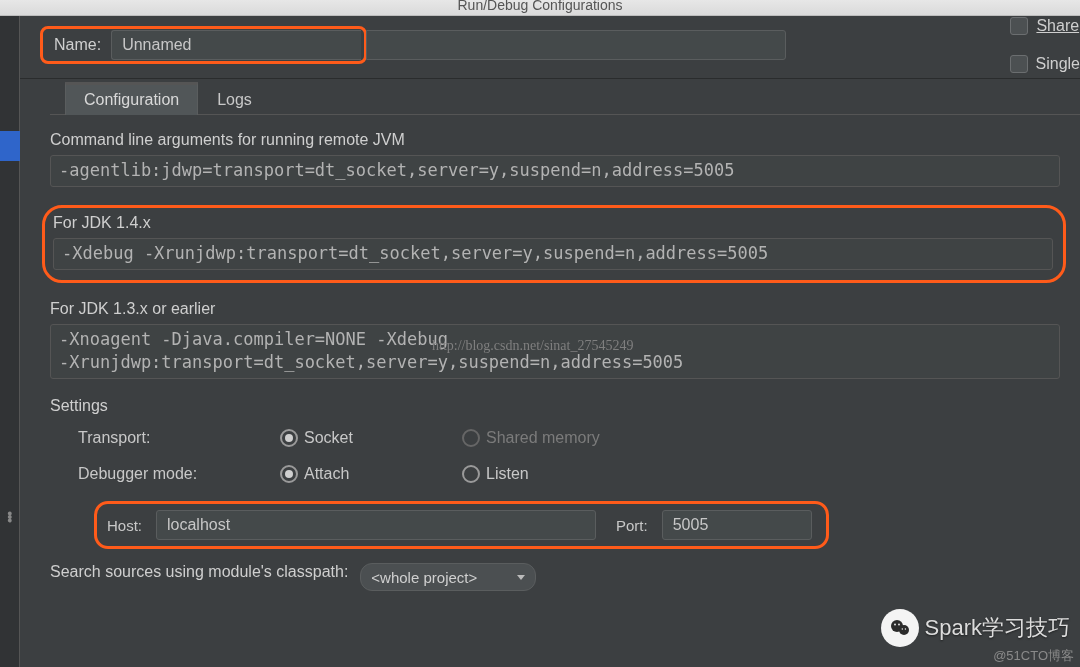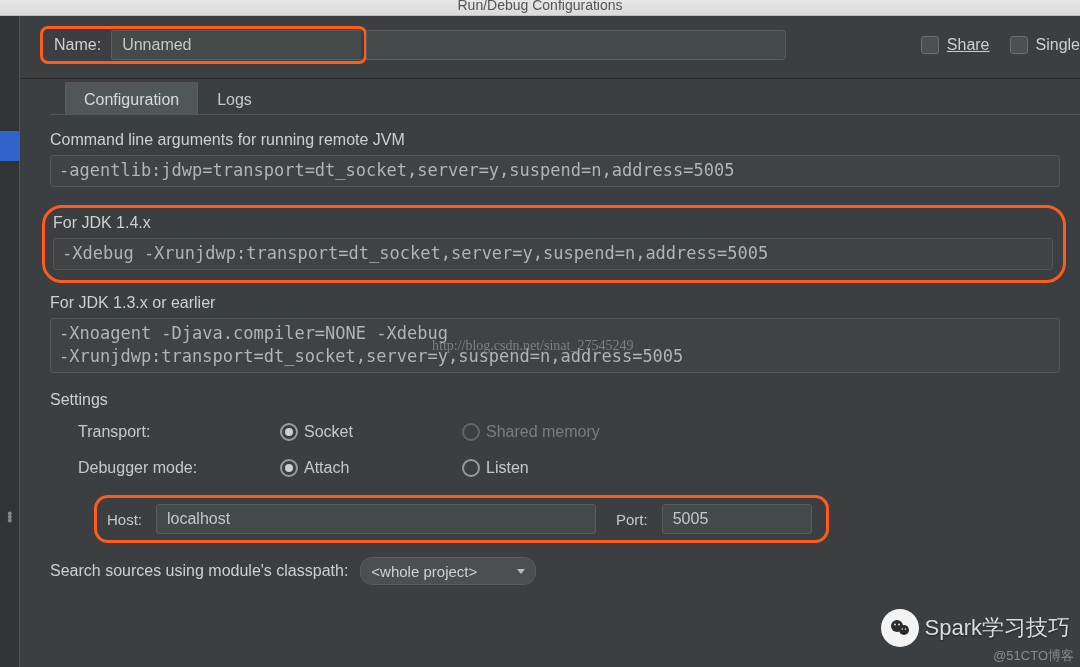--- a/index.html
+++ b/index.html
@@ -67,21 +67,21 @@
     border-radius:3px;
   }
   .nameinput{width:250px;border-top-right-radius:0;border-bottom-right-radius:0;border-right:none;}
   .nameinput-ext{
     flex:0 0 420px;
     margin-left:-1px;
     border-top-left-radius:0;border-bottom-left-radius:0;
     background:var(--fieldbg);
   }
   .topchecks{
-    margin-left:auto;display:flex;gap:20px;align-items:center;padding-right:0px;
+    margin-left:auto;display:flex;gap:20px;align-items:center;padding-right:0px;flex-direction:column;
   }
   .chk{
     display:flex;align-items:center;gap:8px;color:#cfcfcf;font-size:16px;
   }
   .checkbox{
     width:18px;height:18px;border:1px solid #6b6e70;border-radius:3px;background:#4c5052;
   }
   .und{text-decoration:underline;}
   
   .gutter{
@@ -163,21 +163,21 @@
   }
   .hostport .lbl{color:#c8c8c8;padding-left:6px;}
   .hostinput{width:440px;}
   .portinput{width:150px;}
   .combo{
     display:flex;align-items:center;background:#4b4f51;border:1px solid #5a5d5e;border-radius:12px;
     padding:0 10px;height:28px;color:#d0d0d0;font-size:15px;gap:40px;
   }
   .combo .caret{width:0;height:0;border-left:4px solid transparent;border-right:4px solid transparent;border-top:5px solid #bbb;}
   .searchrow{
-    display:flex;align-items:center;gap:12px;margin-top:14px;font-size:16px;color:#cfcfcf;
+    display:flex;gap:12px;margin-top:14px;font-size:16px;color:#cfcfcf;
   }
   .wm{
     position:absolute;color:#7f7f7f;font-size:14px;top:338px;left:432px;font-family:SimSun,serif;
   }
   .wechat-badge{
     position:absolute;right:10px;bottom:20px;display:flex;align-items:center;gap:6px;
     color:#dcdcdc;font-size:22px;text-shadow:0 1px 2px rgba(0,0,0,.5);
   }
   .wechat-icon{
     width:38px;height:38px;border-radius:50%;background:#f4f4f4;display:flex;align-items:center;justify-content:center;flex:0 0 38px;
@@ -225,21 +225,21 @@
     <div class="blk">
       <div class="section-label">Command line arguments for running remote JVM</div>
       <div class="readonly">-agentlib:jdwp=transport=dt_socket,server=y,suspend=n,address=5005</div>
     </div>
 
     <div class="hlbox">
       <div class="section-label">For JDK 1.4.x</div>
       <div class="readonly">-Xdebug -Xrunjdwp:transport=dt_socket,server=y,suspend=n,address=5005</div>
     </div>
 
-    <div class="blk" style="margin-top:11px">
+    <div class="blk" style="margin-top:17px">
       <div class="section-label">For JDK 1.3.x or earlier</div>
       <div class="readonly" style="height:auto">-Xnoagent -Djava.compiler=NONE -Xdebug
 -Xrunjdwp:transport=dt_socket,server=y,suspend=n,address=5005</div>
     </div>
 
     <div class="settings-title">Settings</div>
 
     <div class="setting-row">
       <span class="lbl">Transport:</span>
       <span class="radio-opt">

